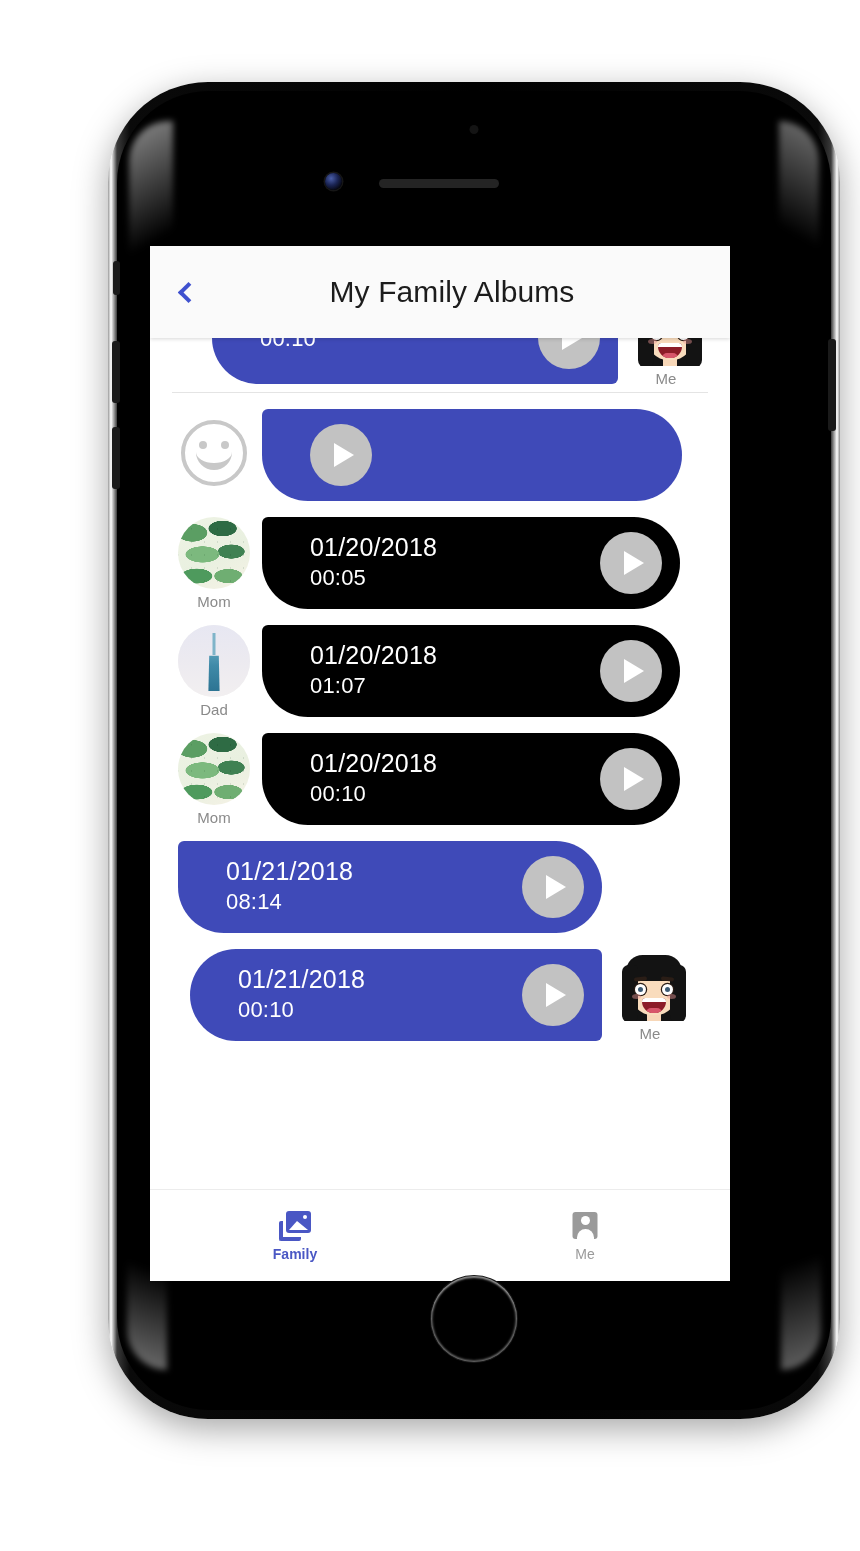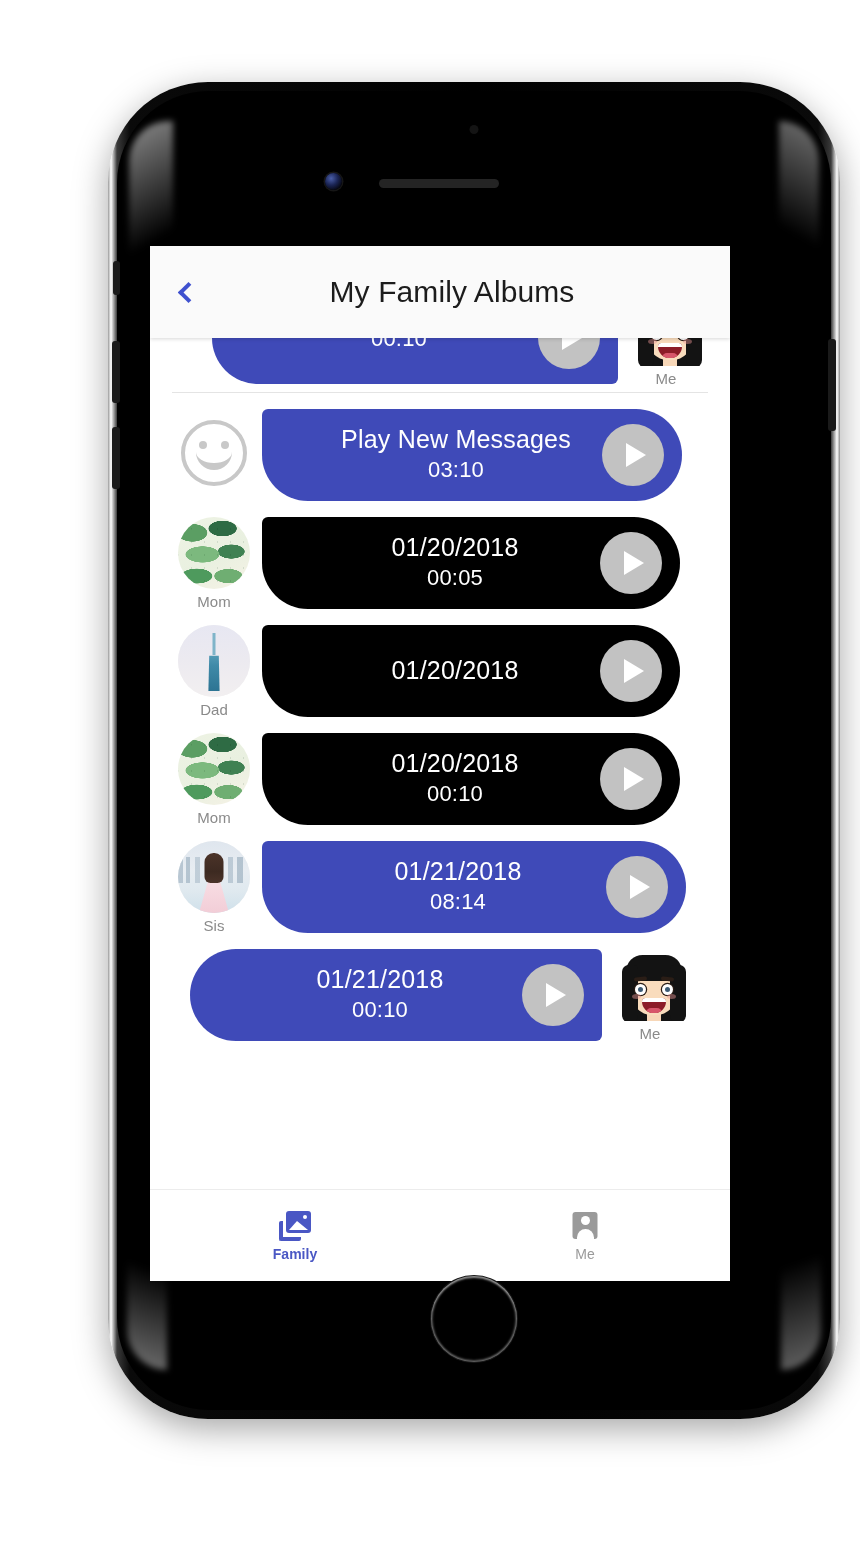--- a/index.html
+++ b/index.html
@@ -309,21 +309,20 @@
   .bm-mouth::before { content:""; position:absolute; left:0; top:0; width:100%; height:4px; background:#fff; }
   .bm-mouth::after  { content:""; position:absolute; left:4px; bottom:0; width:16px; height:5px; background:#d7566a; border-radius:8px 8px 0 0; }
 
   
   .bubble {
     position:relative;
     height:92px;
     display:flex; align-items:center;
     color:#fff;
     flex:1 1 auto;
-    text-align:center;
   }
   .bubble.in {
     border-radius:6px 46px 46px 46px;
     padding:0 18px 0 48px;
     margin-left:6px;
   }
   .bubble.out {
     border-radius:46px 6px 6px 46px;
     padding:0 18px 0 48px;
     margin-right:6px;
@@ -534,24 +533,20 @@
               <div class="avatar" style="background:transparent;">
                 <div class="smiley">
                   <div class="eye l"></div>
                     <div class="eye r"></div>
                     <div class="mouth"></div>
                 </div>
               </div>
               <div class="avatar-name"></div>
             </div>
             <div class="bubble in unread w-full">
-              <div class="bubble-text">
-                <div class="bubble-title">Play New Messages</div>
-                <div class="bubble-sub">03:10</div>
-              </div>
               <div class="play-btn">
                 <div class="play-tri"></div>
               </div>
             </div>
           </div>
 
           <div class="row-spacer"></div>
 
           <div class="row incoming">
             <div class="avatar-wrap">
@@ -576,20 +571,21 @@
           <div class="row incoming">
             <div class="avatar-wrap">
               <div class="avatar">
                 <div class="av-tower"></div>
               </div>
               <div class="avatar-name">Dad</div>
             </div>
             <div class="bubble in read w-mid">
               <div class="bubble-text">
                 <div class="bubble-title">01/20/2018</div>
+                <div class="bubble-sub">01:07</div>
               </div>
               <div class="play-btn">
                 <div class="play-tri"></div>
               </div>
             </div>
           </div>
 
           <div class="row-spacer"></div>
 
           <div class="row incoming">
@@ -606,28 +602,20 @@
               </div>
               <div class="play-btn">
                 <div class="play-tri"></div>
               </div>
             </div>
           </div>
 
           <div class="row-spacer"></div>
 
           <div class="row incoming">
-            <div class="avatar-wrap">
-              <div class="avatar">
-                <div class="av-girl">
-                  <div class="av-skyline"></div>
-                </div>
-              </div>
-              <div class="avatar-name">Sis</div>
-            </div>
             <div class="bubble in unread w-sis">
               <div class="bubble-text">
                 <div class="bubble-title">01/21/2018</div>
                 <div class="bubble-sub">08:14</div>
               </div>
               <div class="play-btn">
                 <div class="play-tri"></div>
               </div>
             </div>
           </div>

